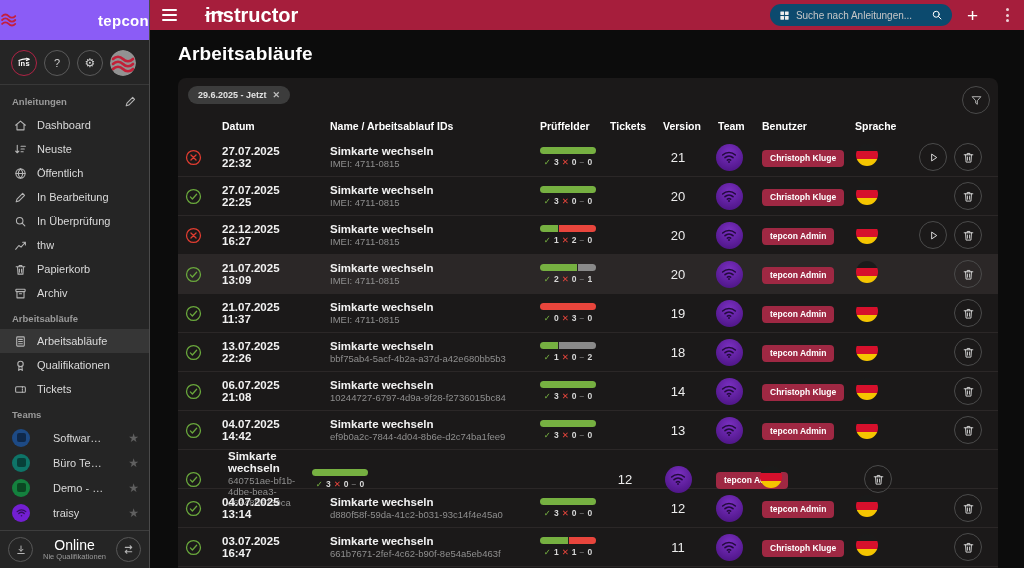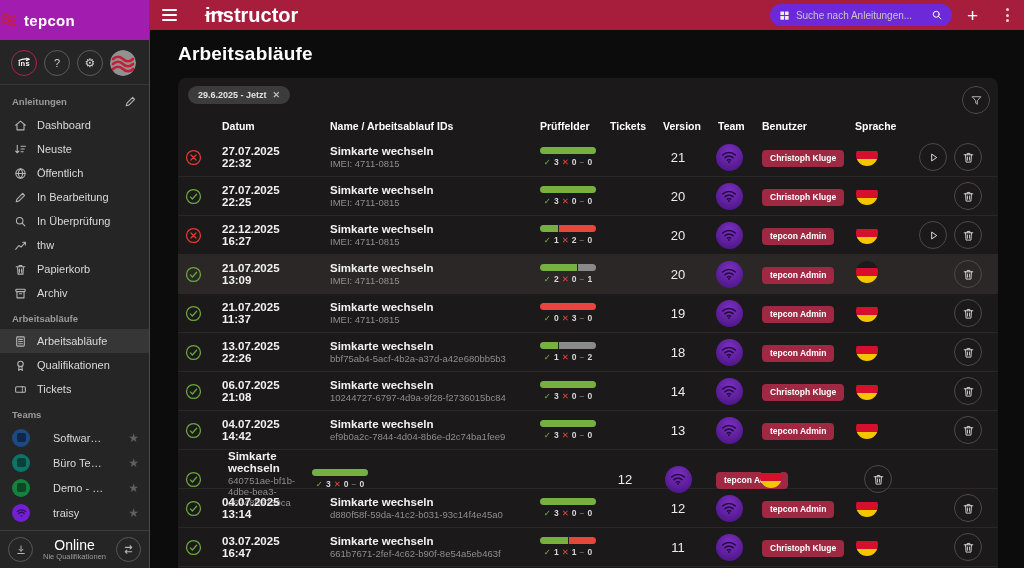--- a/index.html
+++ b/index.html
@@ -3,21 +3,21 @@
 <meta charset="utf-8">
 <style>
   * { box-sizing: border-box; margin: 0; padding: 0; }
   html,body { width:1024px; height:568px; overflow:hidden; background:#0c0c0c;
     font-family:"Liberation Sans", sans-serif; }
   .stage { position:relative; width:1024px; height:568px; }
 
   
   .sidebar { position:absolute; left:0; top:0; width:150px; height:568px; background:#252525;
     display:flex; flex-direction:column; border-right:1.5px solid #4a4a4a; z-index:3; }
-  .side-header { height:40px; flex:0 0 auto; background:#a21caf; display:flex; align-items:center; justify-content:flex-start; gap:4px; }
+  .side-header { height:40px; flex:0 0 auto; background:#8b5cf6; display:flex; align-items:center; justify-content:space-between; gap:4px; }
   .brand-text { color:#fff; font-weight:bold; font-size:15px; letter-spacing:.3px; }
   .side-quick { display:flex; gap:7px; padding:10px 11px 8px; align-items:center; flex:0 0 auto;
     border-bottom:1px solid #383838; }
   .qbtn { width:26px; height:26px; border-radius:50%; border:1.5px solid #5a5a5a; background:none;
     display:flex; align-items:center; justify-content:center; color:#cfcfcf; font-size:11px; cursor:pointer; position:relative; }
   .qbtn.ins { border-color:#b02345; color:#fff; font-weight:bold; font-size:7.5px; letter-spacing:.3px; }
   .ins-arrow { position:absolute; top:4px; left:6px; }
   .avatar { width:26px; height:26px; border-radius:50%; overflow:hidden; display:flex; }
   .side-nav { flex:1 1 auto; overflow:hidden; padding-top:2px; }
   .sec-head { display:flex; align-items:center; justify-content:space-between; padding:8px 12px 5px; color:#9a9a9a; font-size:9.5px; font-weight:bold; }
@@ -38,21 +38,21 @@
   .fstatus .s2 { font-size:7.5px; color:#9a9a9a; }
 
   
   .topbar { position:absolute; left:150px; top:0; right:0; height:30px; background:#a61e3c;
     display:flex; align-items:center; padding:0 10px 0 8px; gap:8px; }
   .hamburger { display:flex; flex-direction:column; gap:3px; padding:5px 4px; cursor:pointer; background:none; border:none; }
   .hamburger i { display:block; width:15px; height:2px; background:#fff; border-radius:1px; }
   .app-logo { color:#fff; font-weight:bold; font-size:20px; margin-left:16px; white-space:nowrap; }
   .app-logo .insp { position:relative; display:inline-block; }
   .logo-arrow { position:absolute; top:-5px; left:-1px; }
-  .search-pill { margin-left:auto; width:182px; height:22px; border-radius:11px; background:#6d28d9;
+  .search-pill { margin-left:auto; width:182px; height:22px; border-radius:11px; background:#0c4a6e;
     display:flex; align-items:center; padding:0 9px; gap:6px; }
   .search-input { background:transparent; border:none; outline:none; color:#ddd; font-size:10px; flex:1; min-width:0;
     font-family:"Liberation Sans", sans-serif; }
   .search-input::placeholder { color:#c7c7c7; }
   .plus-btn { background:none; border:none; color:#fff; font-size:19px; font-weight:300; line-height:1; padding:0 7px; cursor:pointer; }
   .kebab { display:flex; flex-direction:column; gap:2.5px; padding:4px 5px; margin-left:8px; cursor:pointer; background:none; border:none; }
   .kebab i { width:3px; height:3px; border-radius:50%; background:rgba(255,255,255,.8); display:block; }
 
   
   .main { position:absolute; left:150px; top:30px; right:0; bottom:0; background:#0c0c0c; }

